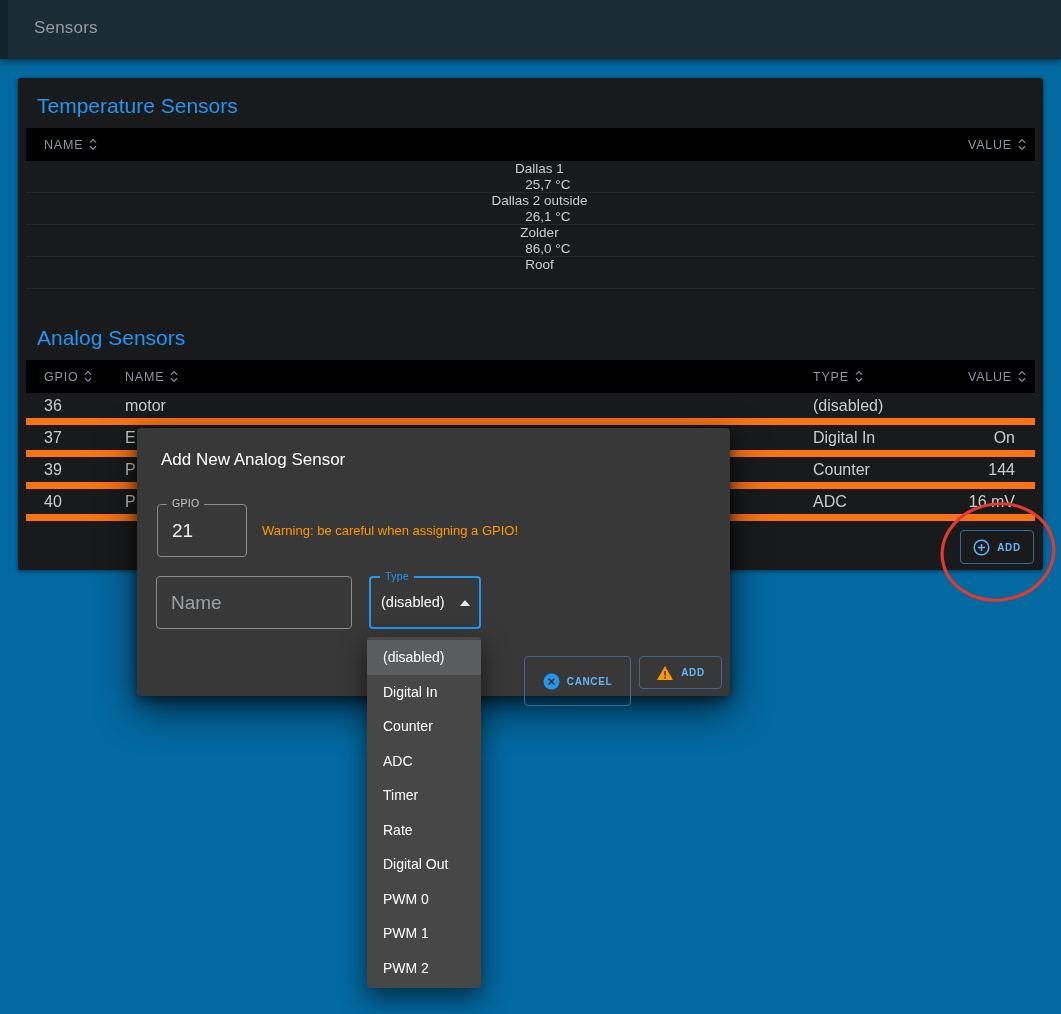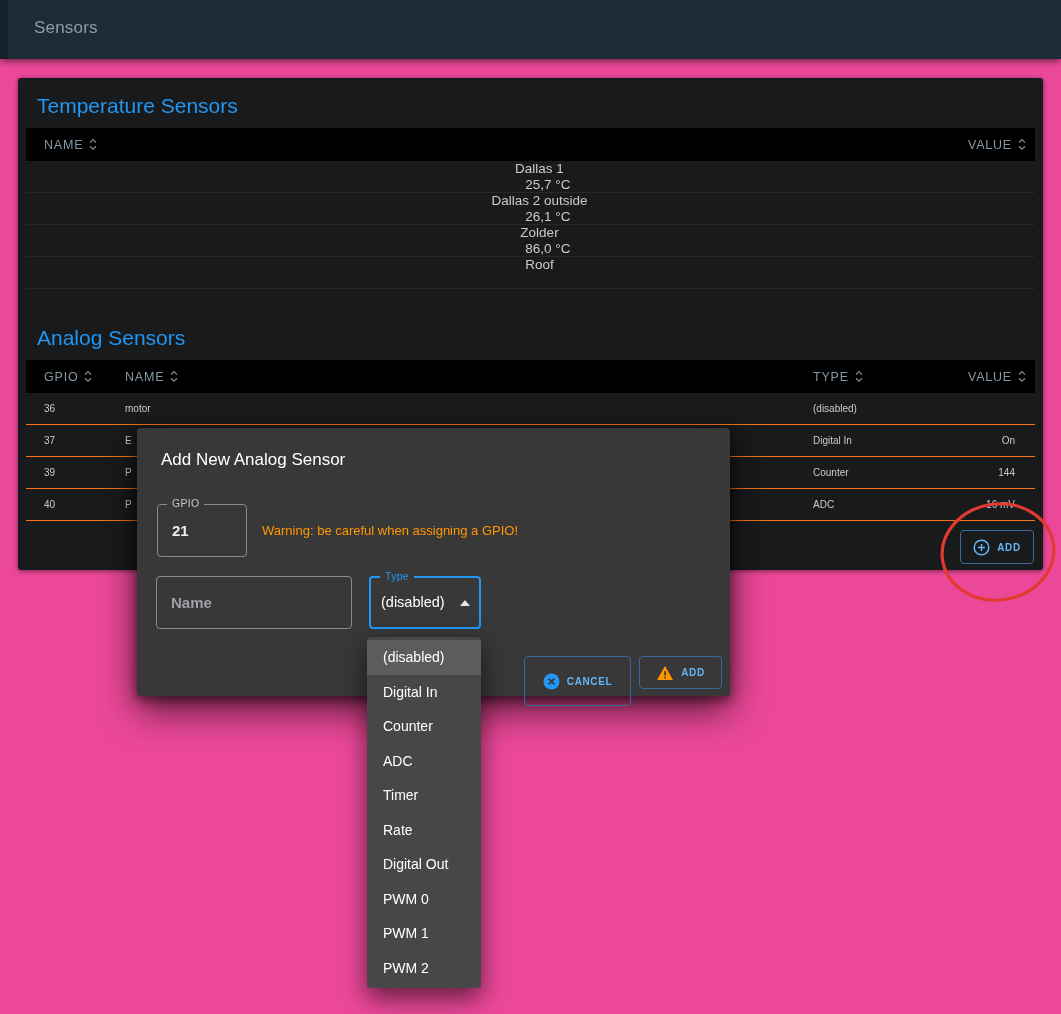--- a/index.html
+++ b/index.html
@@ -1,17 +1,17 @@
 <!DOCTYPE html>
 <html><head>
 <meta charset="utf-8">
 <style>
   * { box-sizing: border-box; margin: 0; padding: 0; }
   body { background:#0d0e10; font-family:"Liberation Sans", sans-serif; }
-  .screen { position:relative; width:1061px; height:1014px; overflow:hidden; background:#ec4899; }
+  .screen { position:relative; width:1061px; height:1014px; overflow:hidden; background:#0369a1; }
 
   
   .header { position:absolute; left:0; top:0; width:1061px; height:59px; background:#1b2c37; box-shadow:0 2px 7px rgba(0,0,0,.55); z-index:2; }
   .header-edge { position:absolute; left:0; top:0; width:8px; height:59px; background:#13222b; }
   .header-title { position:absolute; left:34px; top:18px; font-size:17px; color:#939ca2; letter-spacing:.2px; }
 
   
   .card { position:absolute; left:18px; top:78px; width:1025px; height:492px; background:#191a1b; border-radius:3px; box-shadow:0 1px 5px rgba(0,0,0,.5); z-index:1; }
   .section-title { position:absolute; left:19px; font-size:21px; font-weight:500; color:#2196f3; }
   .t1 { top:16px; } .t2 { top:248px; }
@@ -20,38 +20,38 @@
   .temp { top:50px; } .analog { top:282px; }
   .thead { display:flex; align-items:center; height:33px; background:#000; color:#8798a3; font-size:12.5px; font-weight:500; letter-spacing:.8px; }
   .th { display:inline-flex; align-items:center; gap:5px; cursor:pointer; }
   .tr { display:flex; align-items:center; height:32px; border-bottom:1px solid #26282a; color:#c9ccce; font-size:13.5px;flex-direction:column; }
   .c-name { flex:1; padding-left:18px; }
   .c-value { width:120px; padding-right:20px; text-align:right; justify-content:flex-end; display:flex; }
   .thead .c-value { padding-right:8px; }
 
   .grid-head, .grid-row { display:grid; grid-template-columns:81px 688px 146px 1fr; align-items:center; padding:0 20px 0 18px; }
   .grid-head { height:33px; background:#000; color:#8798a3; font-size:12.5px; font-weight:500; letter-spacing:.8px; padding-right:8px; }
-  .grid-row { height:32px; border-bottom:1px solid #f97316; color:#c9ccce; font-size:10px; }
+  .grid-row { height:32px; border-bottom:7px solid #f97316; color:#c9ccce; font-size:16px; }
   .g-value { text-align:right; }
   .grid-head .g-value { display:inline-flex; justify-content:flex-end; align-items:center; gap:5px; }
 
   
   .outline-btn { position:absolute; display:flex; align-items:center; justify-content:center; gap:7px; background:transparent; border:1px solid #3a6a9a; border-radius:4px; color:#64b5f6; font-family:"Liberation Sans",sans-serif; font-size:10px; font-weight:700; letter-spacing:.6px; cursor:pointer; }
   .add-main { left:942px; top:452px; width:74px; height:34px; }
 
   
   .modal { position:absolute; left:137px; top:428px; width:593px; height:268px; background:#383838; border-radius:4px; box-shadow:0 14px 38px rgba(0,0,0,.65), 0 4px 12px rgba(0,0,0,.5); z-index:3; }
   .modal-title { position:absolute; left:24px; top:22px; font-size:17px; font-weight:500; color:#fff; }
   .field { position:absolute; border:1px solid #8b8b8b; border-radius:4px; background:transparent; }
   .gpio-field { left:20px; top:76px; width:90px; height:53px; }
   .name-field { left:19px; top:148px; width:196px; height:53px; }
   .type-field { left:232px; top:148px; width:112px; height:53px; border:2px solid #2196f3; cursor:pointer; }
   .field-label { position:absolute; left:9px; top:-8px; padding:0 5px; background:#383838; font-size:10.5px; color:#c4c4c4; letter-spacing:.3px; }
   .field-label.blue { color:#2196f3; }
-  .field-input { position:absolute; inset:0; width:100%; height:100%; background:transparent; border:none; outline:none; color:#ececec; font-family:"Liberation Sans",sans-serif; font-size:15px; padding-left:14px;font-weight:bold; }
+  .field-input { position:absolute; inset:0; width:100%; height:100%; background:transparent; border:none; outline:none; color:#ececec; font-family:"Liberation Sans",sans-serif; font-size:19px; padding-left:14px; }
   .field-input::placeholder { color:#9da1a5; }
   .select-value { position:absolute; left:10px; top:16px; font-size:14.5px; color:#fff; }
   .caret-up { position:absolute; right:9px; top:22px; width:0; height:0; border-left:5px solid transparent; border-right:5px solid transparent; border-bottom:6px solid #e6e6e6; }
   .warning { position:absolute; left:125px; top:95px; font-size:13px; color:#ff9800; }
   .cancel-btn { left:387px; top:228px; width:107px; height:50px; }
   .modal-add-btn { left:502px; top:228px; width:83px; height:33px; }
 
   
   .dropdown { position:absolute; left:367px; top:637px; width:114px; height:351px; background:#474747; border-radius:4px; box-shadow:0 10px 26px rgba(0,0,0,.6); padding:3px 0; z-index:4; }
   .option { height:34.5px; display:flex; align-items:center; padding-left:16px; color:#fff; font-size:14px; font-weight:500; cursor:pointer; }

